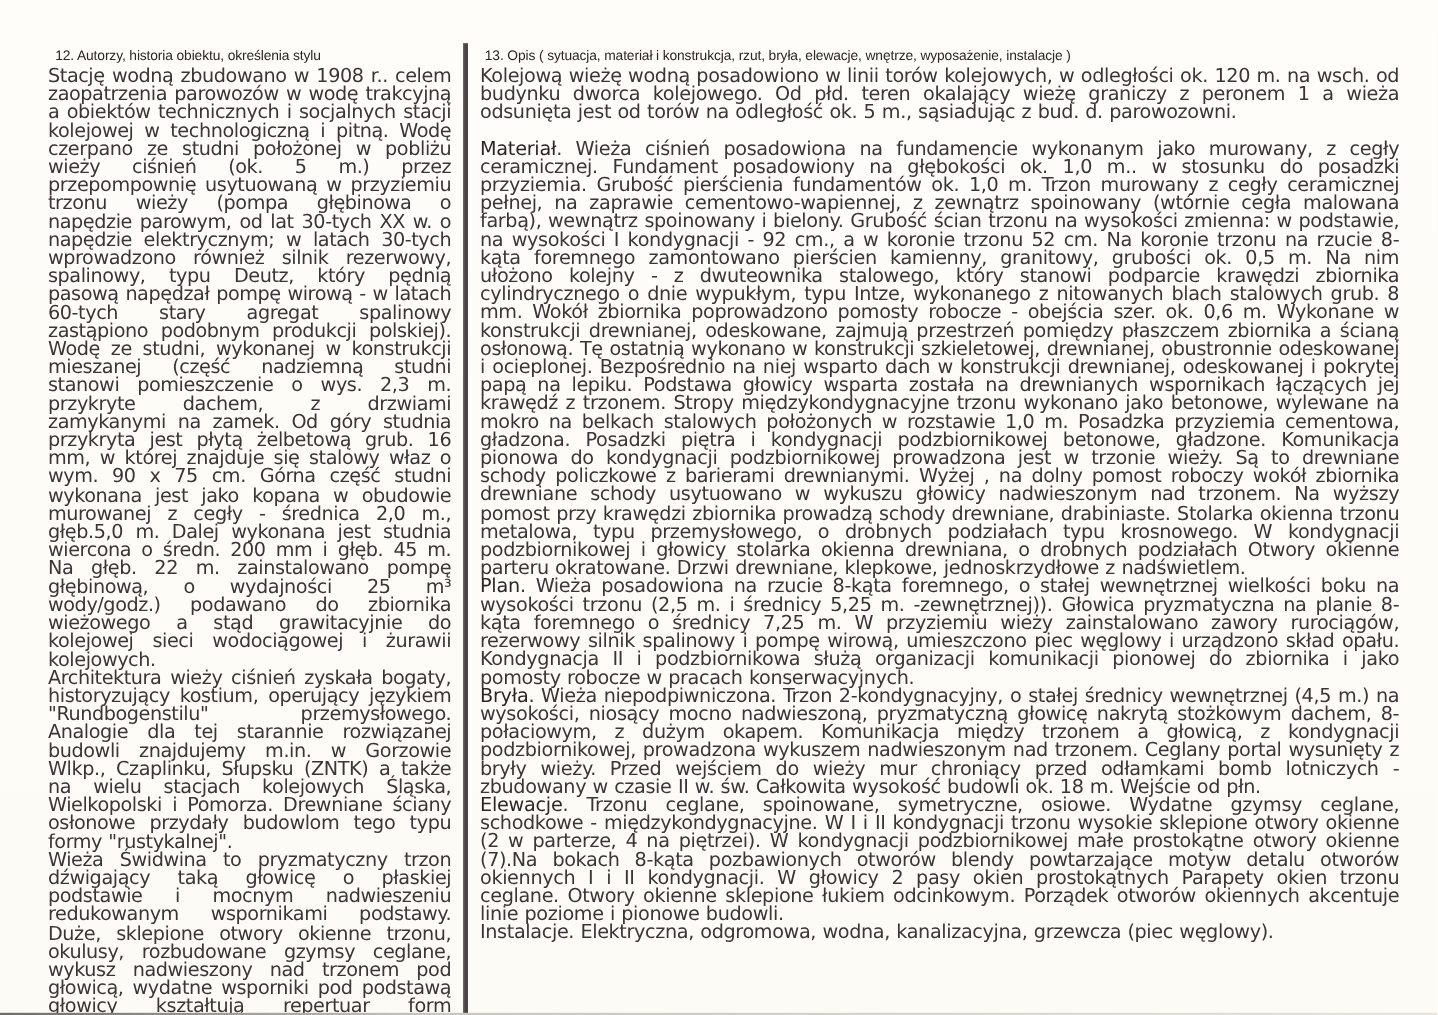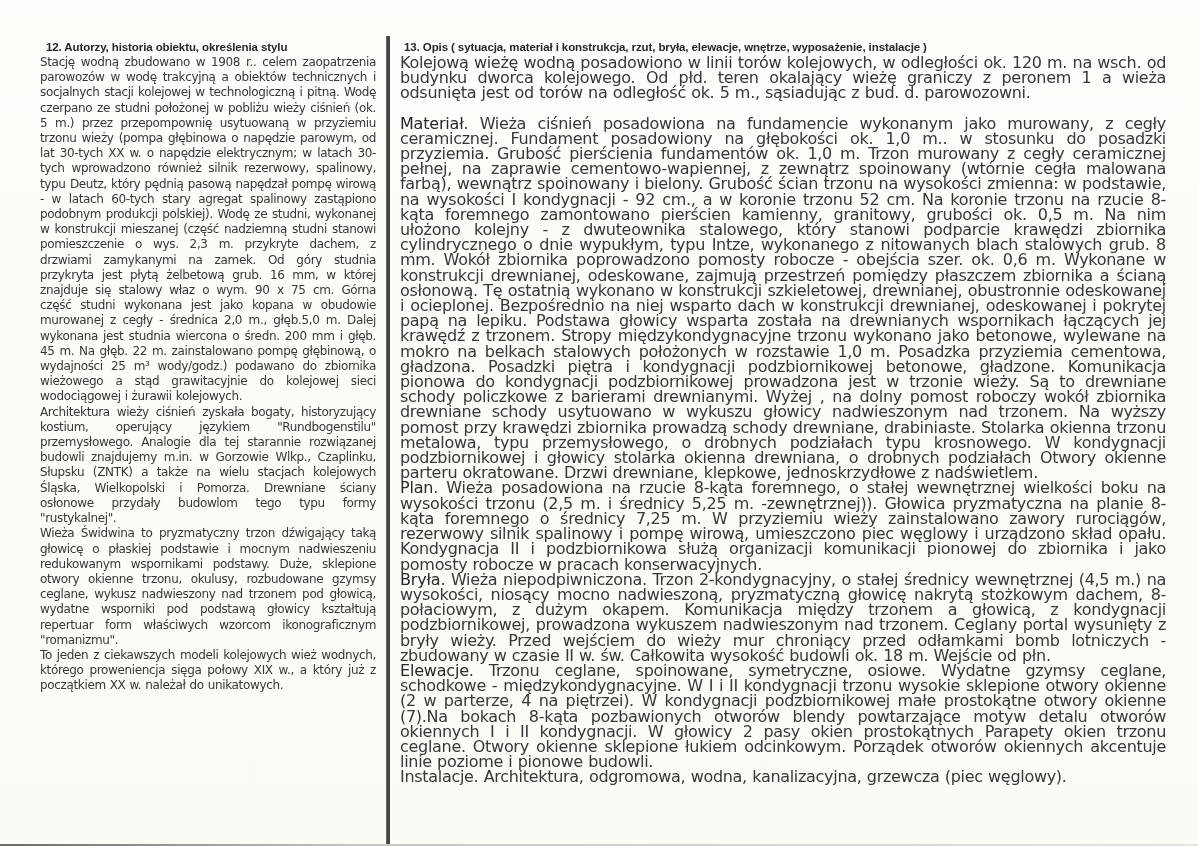--- a/index.html
+++ b/index.html
@@ -24,27 +24,27 @@
   .divider {
     position: absolute; left: 386px; top: 36px; width: 3px; height: 810px;
     background: #4a4444;
     border-left: 1px solid #6c6363;
   }
   .col-right {
     position: absolute; left: 400px; top: 40px; width: 766px;
   }
   .heading {
     font-family: "Liberation Sans", sans-serif;
-    font-weight: bold; font-size: 11.5px; letter-spacing: -0.1px;
+    font-weight: normal; font-size: 11.5px; letter-spacing: -0.1px;
     color: #2a2627; margin: 0 0 1px 6px; line-height: 14px;
   }
   .col-right .heading { margin-left: 4px; }
   .txt {
     font-family: "DejaVu Sans", sans-serif;
-    font-size: 12px; line-height: 15.2px;
+    font-size: 16px; line-height: 15.2px;
     text-align: justify; color: #3a3637;
     letter-spacing: -0.35px; word-spacing: 0.5px;
     margin: 0;
   }
   .col-right .txt { font-size: 16px; letter-spacing: -0.3px; }
   .para { margin: 0; }
   .gap { height: 15px; }
   .label { font-weight: normal; color: #2a2627; letter-spacing: -0.2px; }
 </style>
 </head>
@@ -73,18 +73,18 @@
     <p class="txt para">
       <span class="label">Plan</span><span>. Wieża posadowiona na rzucie 8-kąta foremnego, o stałej wewnętrznej wielkości boku na wysokości trzonu (2,5 m. i średnicy 5,25 m. -zewnętrznej)). Głowica pryzmatyczna na planie 8-kąta foremnego o średnicy 7,25 m. W przyziemiu wieży zainstalowano zawory rurociągów, rezerwowy silnik spalinowy i pompę wirową, umieszczono piec węglowy i urządzono skład opału. Kondygnacja II i podzbiornikowa służą organizacji komunikacji pionowej do zbiornika i jako pomosty robocze w pracach konserwacyjnych.</span>
     </p>
     <p class="txt para">
       <span class="label">Bryła</span><span>. Wieża niepodpiwniczona. Trzon 2-kondygnacyjny, o stałej średnicy wewnętrznej (4,5 m.) na wysokości, niosący mocno nadwieszoną, pryzmatyczną głowicę nakrytą stożkowym dachem, 8-połaciowym, z dużym okapem. Komunikacja między trzonem a głowicą, z kondygnacji podzbiornikowej, prowadzona wykuszem nadwieszonym nad trzonem. Ceglany portal wysunięty z bryły wieży. Przed wejściem do wieży mur chroniący przed odłamkami bomb lotniczych - zbudowany w czasie II w. św. Całkowita wysokość budowli ok. 18 m. Wejście od płn.</span>
     </p>
     <p class="txt para">
       <span class="label">Elewacje</span><span>. Trzonu ceglane, spoinowane, symetryczne, osiowe. Wydatne gzymsy ceglane, schodkowe - międzykondygnacyjne. W I i II kondygnacji trzonu wysokie sklepione otwory okienne (2 w parterze, 4 na piętrzei). W kondygnacji podzbiornikowej małe prostokątne otwory okienne (7).Na bokach 8-kąta pozbawionych otworów blendy powtarzające motyw detalu otworów okiennych I i II kondygnacji. W głowicy 2 pasy okien prostokątnych Parapety okien trzonu ceglane. Otwory okienne sklepione łukiem odcinkowym. Porządek otworów okiennych akcentuje linie poziome i pionowe budowli.</span>
     </p>
     <p class="txt para">
-      <span>Instalacje. Architektura, odgromowa, wodna, kanalizacyjna, grzewcza (piec węglowy).</span>
+      <span>Instalacje. Elektryczna, odgromowa, wodna, kanalizacyjna, grzewcza (piec węglowy).</span>
     </p>
   </div>
 
   <div class="bottom-edge"></div>
 </div>
 
 </body></html>

